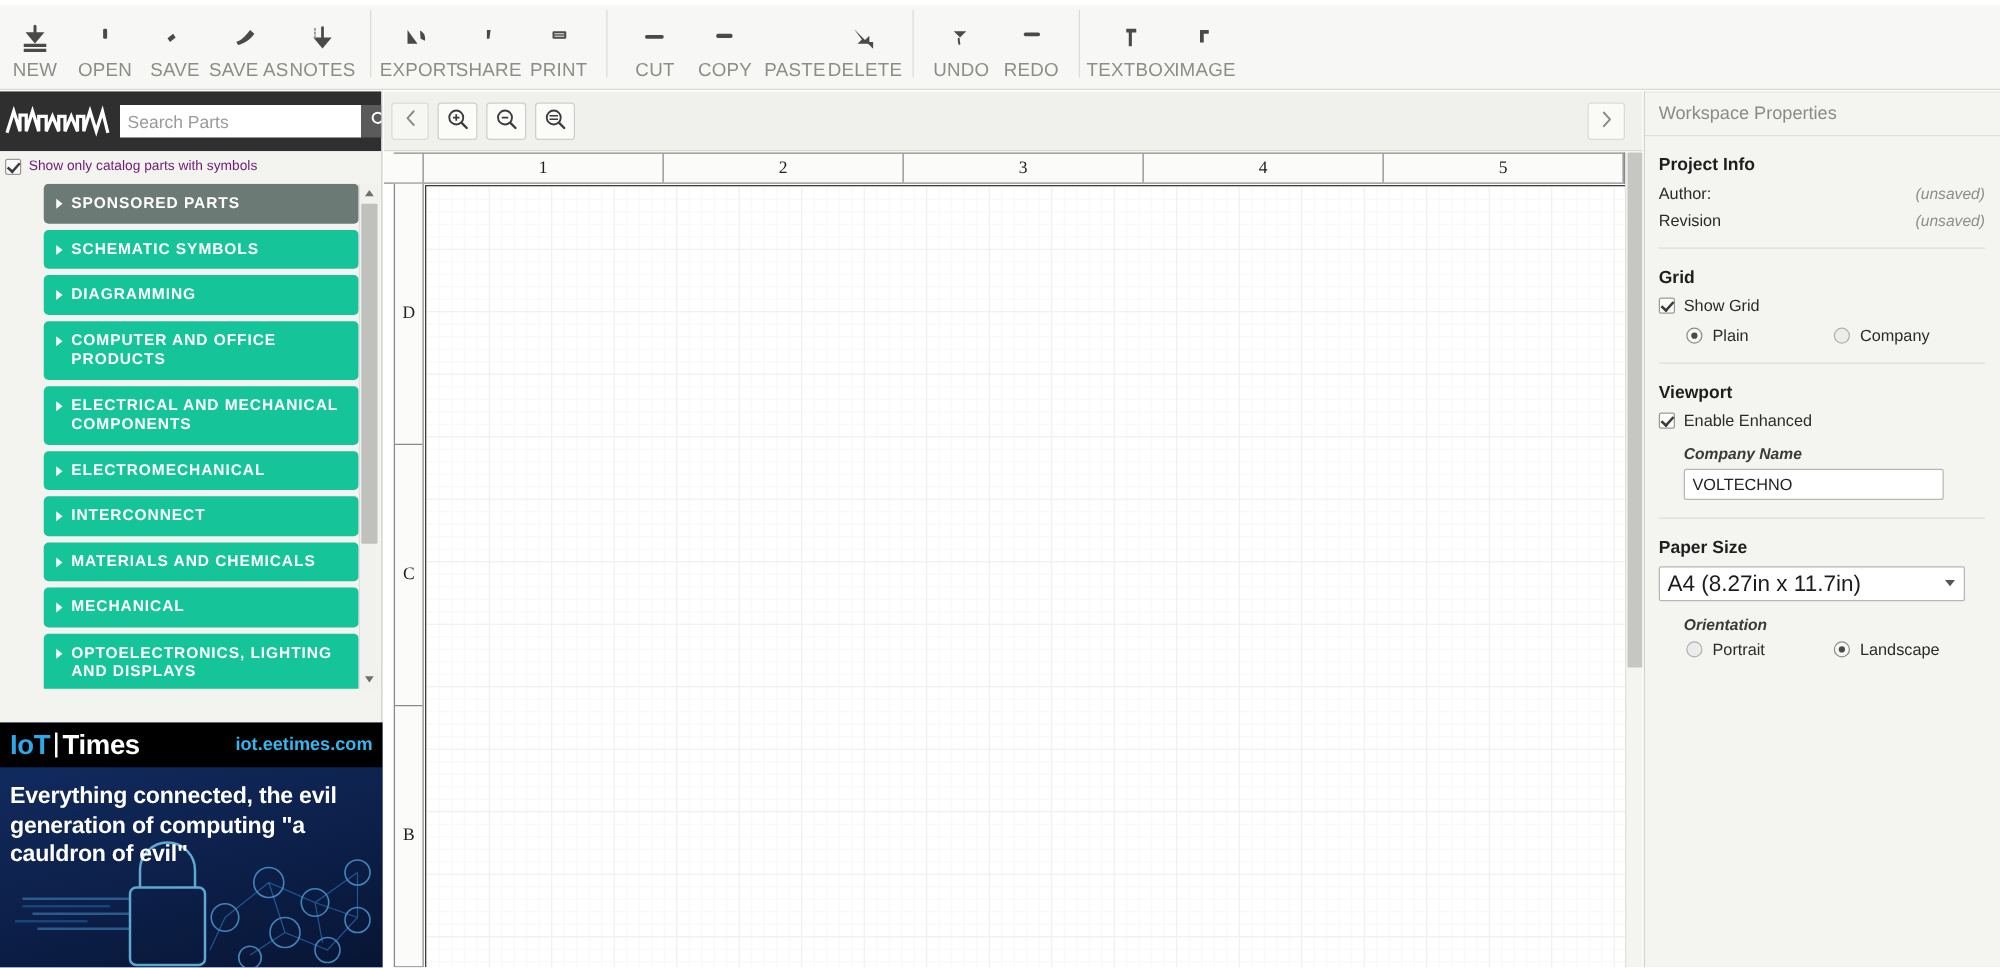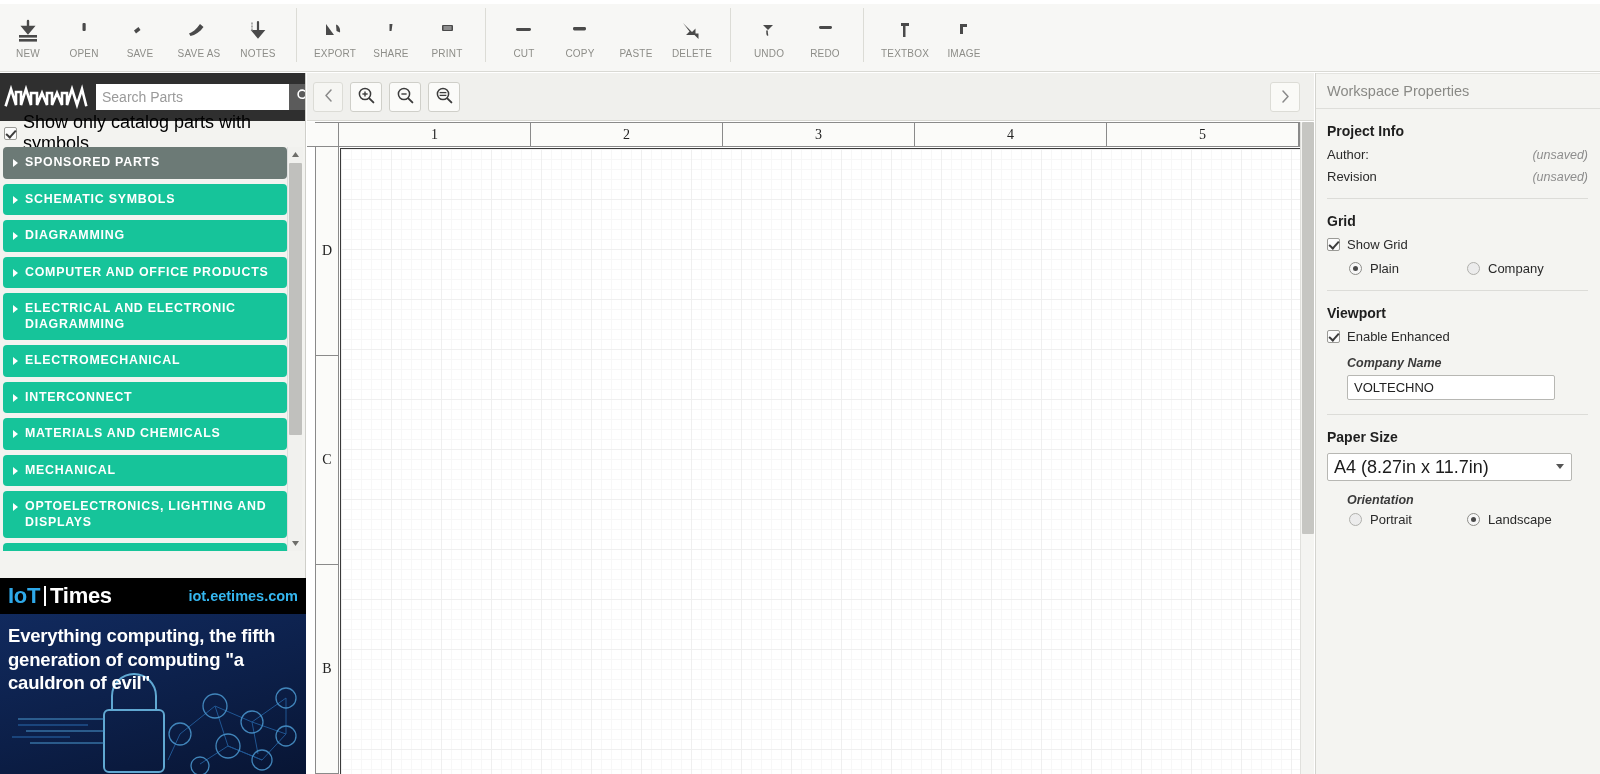--- a/index.html
+++ b/index.html
@@ -25,21 +25,21 @@
   .tb-sep { width: 1px; height: 54px; background: #dcdcd6; margin: 4px 10px 0 10px; align-self: flex-start; }
   .tb-btn {
     width: 56px; height: 64px;
     display: flex; flex-direction: column; align-items: center; justify-content: flex-start;
     padding-top: 12px; cursor: pointer; background: transparent; border: 0;
     user-select: none;
   }
   .tb-ico { height: 30px; display:flex; align-items:center; justify-content:center; }
   .tb-ico svg { display:block; }
   .tb-lbl {
-    font-size: 10px; letter-spacing: 0.2px; color: #8d8d88;
+    font-size: 15px; letter-spacing: 0.2px; color: #8d8d88;
     text-transform: uppercase; margin-top: 2px; white-space: nowrap;
     font-family: "Liberation Sans", sans-serif;
   }
   .tb-btn.wide { width: 62px; }
 
   
   .parts-panel {
     position: absolute; left: 0; top: 73px; width: 306px; height: 701px;
     background: #f3f3f0; border-right: 1px solid #cfcfca;
     overflow: hidden;
@@ -57,24 +57,24 @@
   }
   .search-input::placeholder { color: #9a9a9a; }
   .search-btn {
     width: 28px; height: 26px; background: #5b5b5b; border: 0; cursor: pointer;
     display: flex; align-items: center; justify-content: center; padding: 0;
   }
   .filter-row {
     height: 24px; display: flex; align-items: center; gap: 6px;
     padding-left: 4px; background: #f3f3f0;
   }
-  .filter-lbl { font-size: 18px; color: #000000; }
+  .filter-lbl { font-size: 11px; color: #701a75; }
   .cat-scroll {
     position: relative; height: 404px; margin-top: 2px;
-    overflow: hidden; background: #f3f3f0;
+    overflow: hidden; background: #f3f3f0; padding-left: 32px;
   }
   .cat-list { padding: 0 18px 0 3px; }
   .cat-item {
     background: #16c49a; color: #fff; border-radius: 4px;
     margin-bottom: 5px; padding: 8px 8px 8px 10px;
     font-size: 12.4px; font-weight: bold; letter-spacing: 0.75px;
     display: flex; align-items: flex-start; gap: 7px; cursor: pointer;
     line-height: 1.25; min-height: 30px;
   }
   .cat-item.sponsored { background: #6c7a76; }
@@ -451,21 +451,21 @@
         <div class="cat-item">
           <span class="cat-caret"></span>
           <span>DIAGRAMMING</span>
         </div>
         <div class="cat-item">
           <span class="cat-caret"></span>
           <span>COMPUTER AND OFFICE PRODUCTS</span>
         </div>
         <div class="cat-item">
           <span class="cat-caret"></span>
-          <span>ELECTRICAL AND ELECTRONIC DIAGRAMMING</span>
+          <span>ELECTRICAL AND MECHANICAL COMPONENTS</span>
         </div>
         <div class="cat-item">
           <span class="cat-caret"></span>
           <span>ELECTROMECHANICAL</span>
         </div>
         <div class="cat-item">
           <span class="cat-caret"></span>
           <span>INTERCONNECT</span>
         </div>
         <div class="cat-item">
@@ -540,21 +540,21 @@
           </g>
           <g opacity=".5">
             <rect x="18" y="104" width="86" height="2" fill="#4f9fd8"></rect>
             <rect x="18" y="110" width="70" height="2" fill="#2a6fb5"></rect>
             <rect x="26" y="116" width="78" height="2" fill="#4f9fd8"></rect>
             <rect x="12" y="122" width="58" height="2" fill="#2a6fb5"></rect>
             <rect x="30" y="128" width="74" height="2" fill="#4f9fd8"></rect>
           </g>
         </svg>
       </span>
-      <div class="ad-head">Everything computing, the fifth generation of computing "a cauldron of evil"</div>
+      <div class="ad-head">Everything connected, the evil generation of computing "a cauldron of evil"</div>
     </div>
   </div>
 
   <div class="canvas-area">
 
     <div class="canvas-toolbar">
       <button class="collapse-btn">
         <span>
           <svg width="9" height="13" viewBox="0 0 9 13">
               <path d="M7 1 L2 6.5 L7 12" fill="none" stroke="#8a8a8a" stroke-width="1.5" stroke-linecap="round" stroke-linejoin="round"></path>

